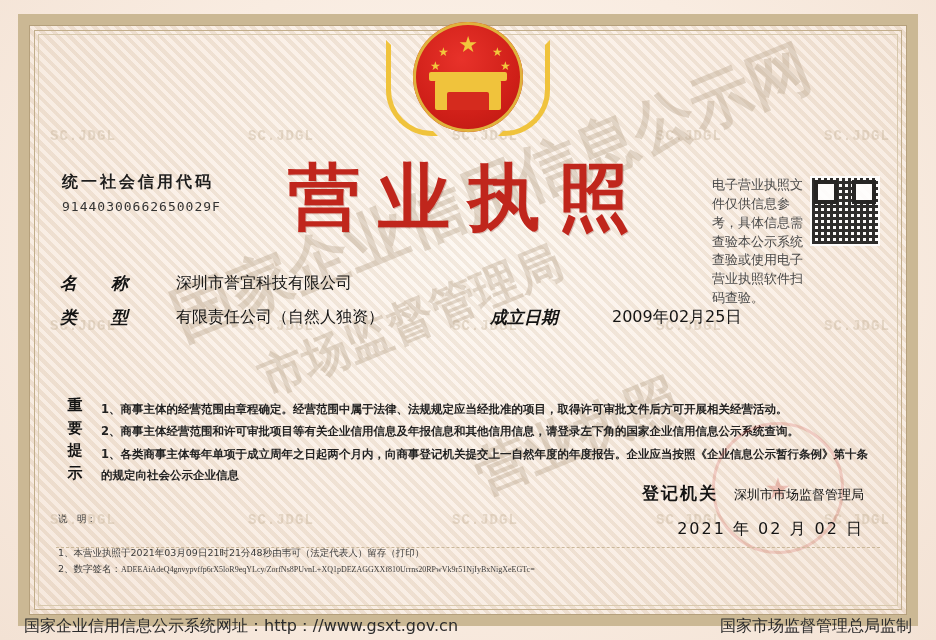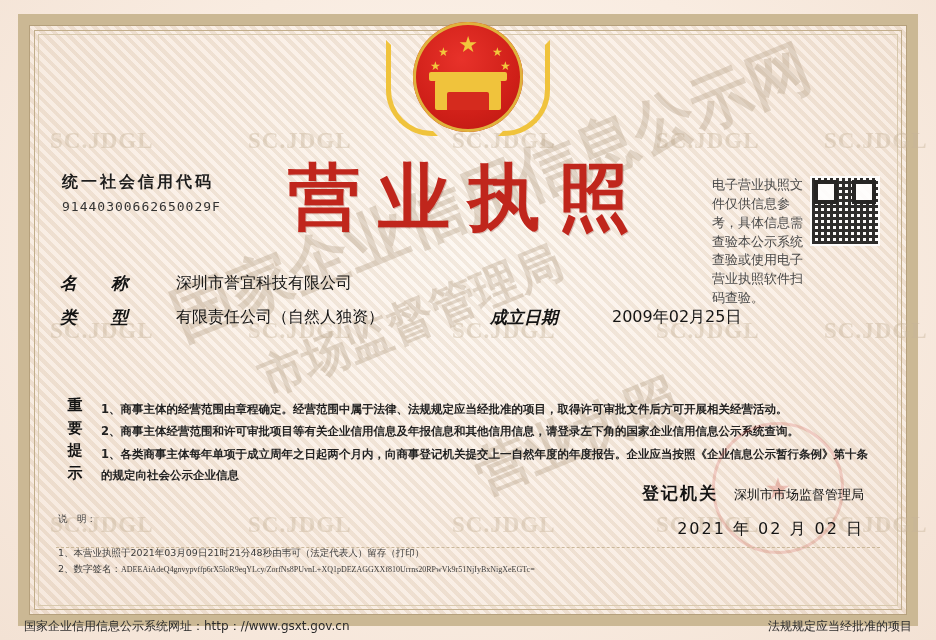--- a/index.html
+++ b/index.html
@@ -54,24 +54,24 @@
 
   
   .watermarks {
     position: absolute;
     inset: 0;
     pointer-events: none;
   }
   .wm {
     position: absolute;
     color: rgba(198, 178, 152, 0.42);
-    font-size: 23px;
+    font-size: 14px;
     font-weight: bold;
     letter-spacing: 1px;
-    font-family: Liberation Serif, serif;
+    font-family: Liberation Mono, monospace;
     white-space: nowrap;
   }
 
   
   .wm-big {
     position: absolute;
     inset: 0;
     pointer-events: none;
   }
   .wm-big span {
@@ -367,21 +367,21 @@
   
   .bottom-bar {
     position: absolute;
     left: 0; right: 0; bottom: 0;
     height: 28px;
     display: flex;
     align-items: center;
     justify-content: space-between;
     padding: 0 24px;
     box-sizing: border-box;
-    font-size: 12px;
+    font-size: 16px;
     color: #2b2b2b;
   }
 </style>
 </head>
 <body>
 
 <div class="license">
 
   <div class="frame-outer"></div>
   <div class="frame-inner"></div>
@@ -486,16 +486,16 @@
   <div class="footnote">
     <div class="fn-title">说　明：</div>
     <div>1、本营业执照于2021年03月09日21时21分48秒由韦可（法定代表人）留存（打印）</div>
     <div>
       <span>2、数字签名：</span><span class="fn-mono">ADEEAiAdeQ4gnvypvffp6rX5loR9eqYLcy/ZorfNs8PUvnL+XQ1pDEZAGGXXf810Urrns20RPwVk9r51NjIyBxNigXeEGTc=</span>
     </div>
   </div>
 
   <div class="bottom-bar">
     <span>国家企业信用信息公示系统网址：http：//www.gsxt.gov.cn</span>
-    <span>法规规定应当经批准的项目</span>
+    <span>国家市场监督管理总局监制</span>
   </div>
 
 </div>
 
 </body></html>

